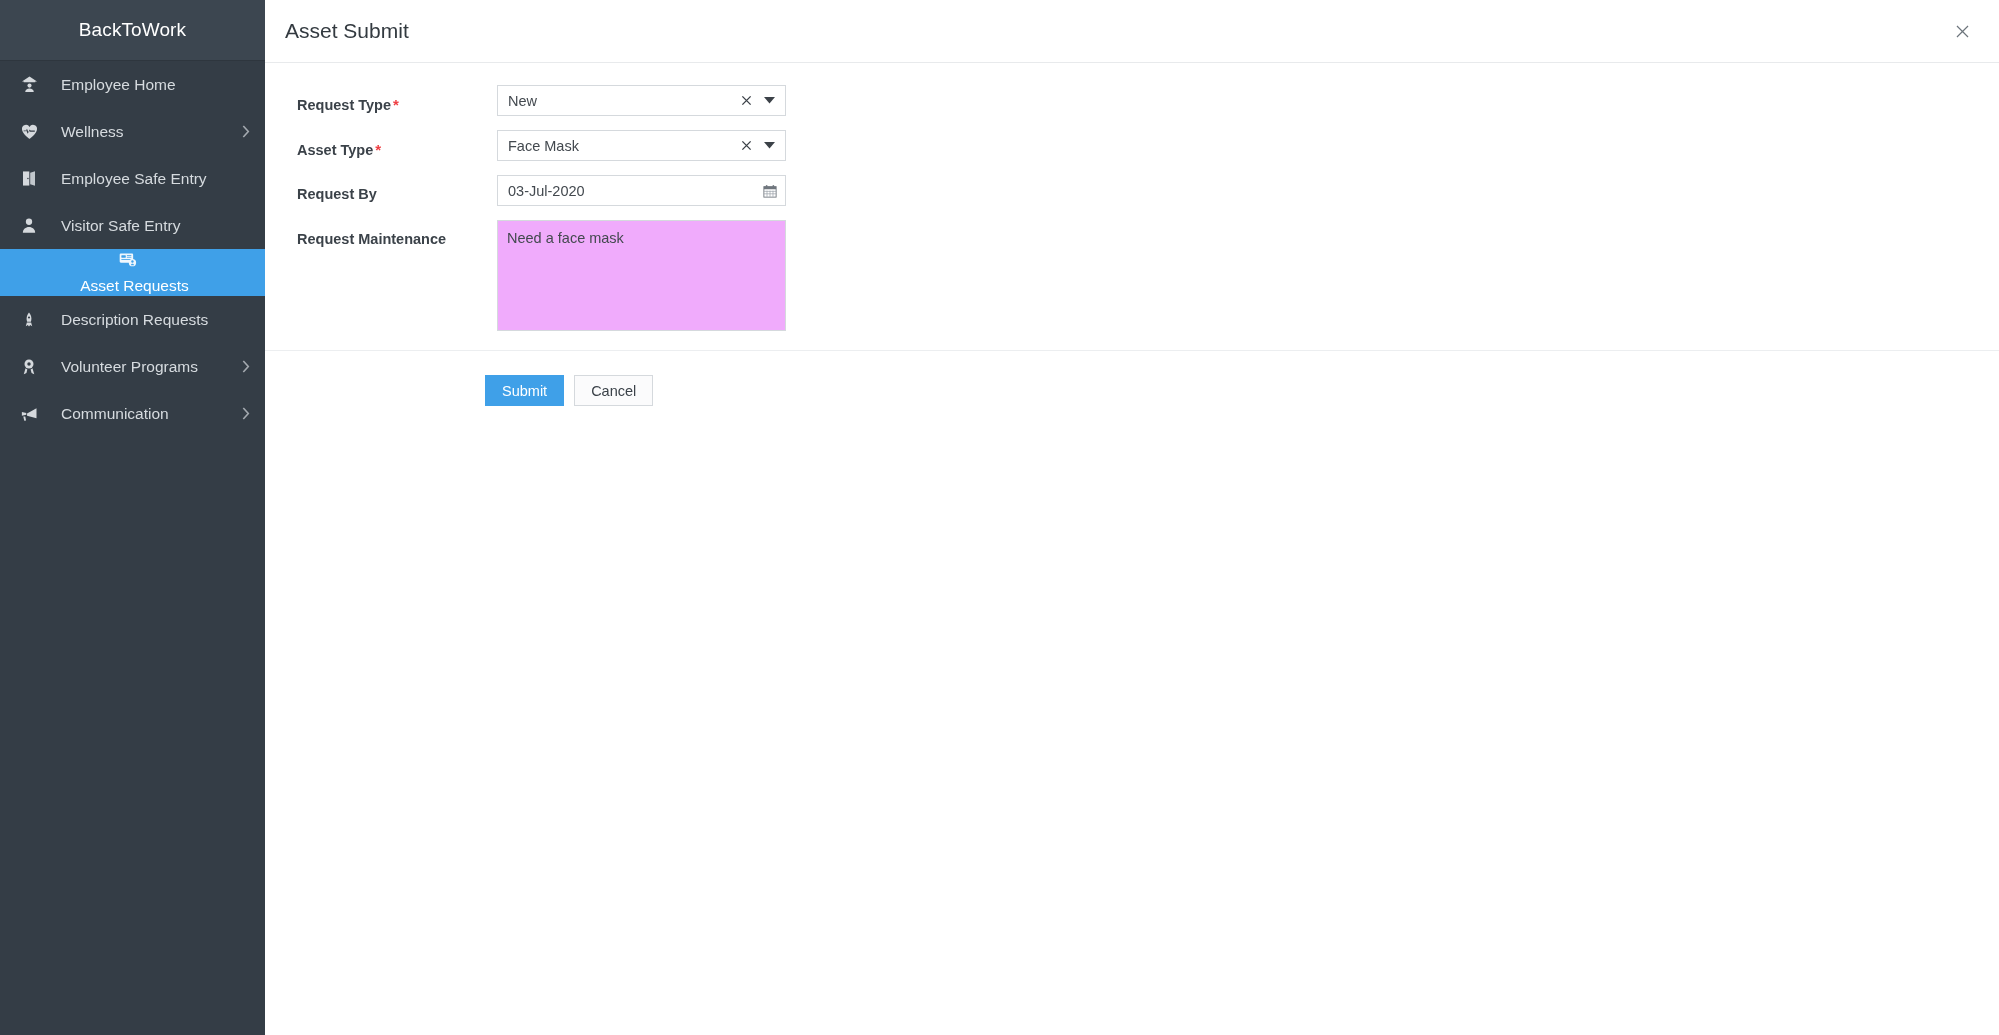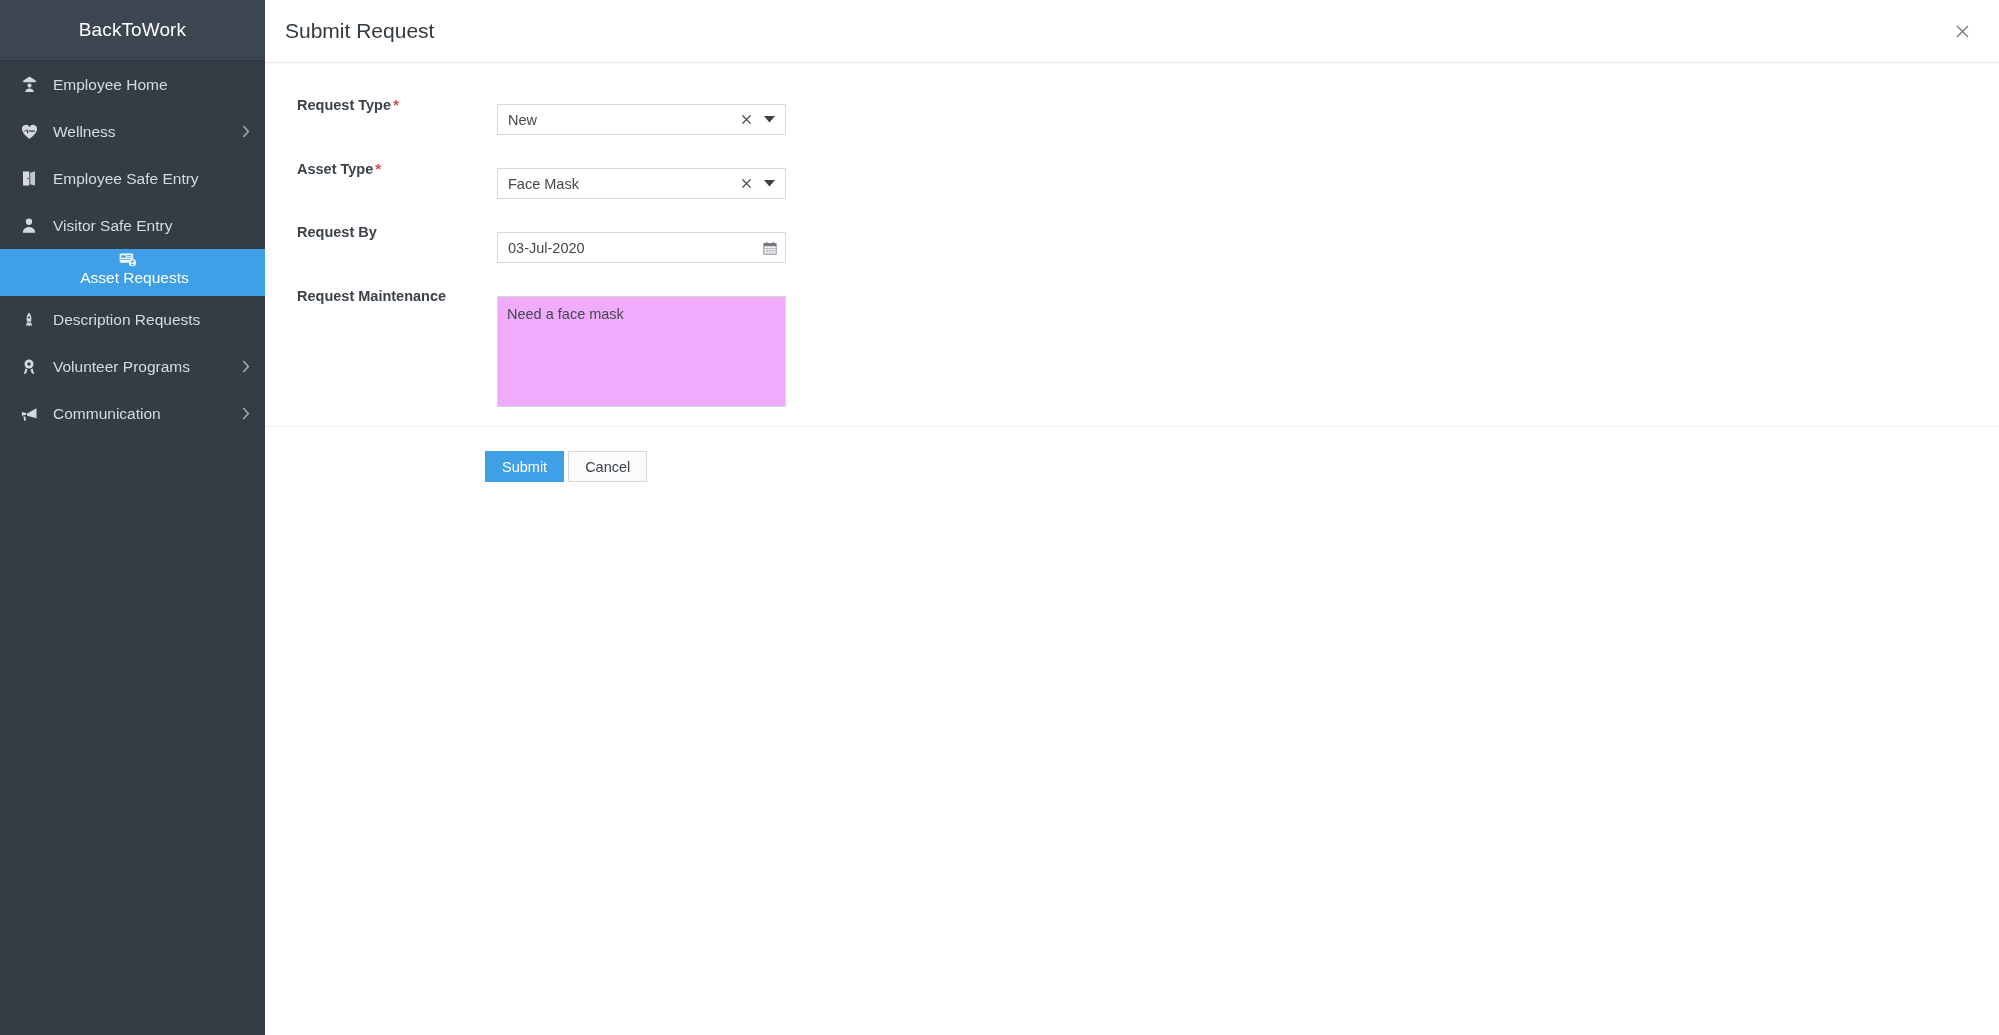--- a/index.html
+++ b/index.html
@@ -52,20 +52,21 @@
 
   .nav-item {
     height: 47px;
     display: flex;
     align-items: center;
     padding: 0 14px 0 18px;
     color: #d6dbdf;
     font-size: 15.5px;
     cursor: pointer;
     position: relative;
+    gap: 8px;
   }
   .nav-item.active {
     background: #3fa0e8;
     color: #ffffff;
     flex-direction: column;
   }
 
   .nav-icon {
     width: 22px;
     min-width: 22px;
@@ -145,21 +146,21 @@
     padding-top: 11px;
     line-height: 1.2;
   }
   .req-star {
     color: #ef3e42;
     font-size: 15px;
     margin-left: 2px;
     font-weight: bold;
   }
 
-  .field-wrap { position: relative; width: 284px; margin-top: 19px; }
+  .field-wrap { position: relative; width: 284px; }
 
   .select-box, .text-box {
     width: 289px;
     height: 31px;
     border: 1px solid #d5d9dd;
     background: #ffffff;
     display: flex;
     align-items: center;
     padding: 0 10px;
     font-size: 14.5px;
@@ -227,21 +228,21 @@
 
   .form-divider {
     border-top: 1px solid #eceef0;
     margin-top: 19px;
   }
 
   .button-row {
     display: flex;
     align-items: center;
     padding: 24px 0 0 220px;
-    gap: 4px;
+    gap: 10px;
   }
 
   .btn {
     height: 31px;
     padding: 0 16px;
     font-size: 14.5px;
     border: 1px solid transparent;
     cursor: pointer;
     display: flex;
     align-items: center;
@@ -378,21 +379,21 @@
           </svg>
         </span>
       </div>
 
     </nav>
   </aside>
 
   <section class="main">
 
     <div class="main-header">
-      <h1 class="main-title">Submit Request</h1>
+      <h1 class="main-title">Asset Submit</h1>
       <div class="close-btn">
         <svg width="17" height="17" viewBox="0 0 20 20" fill="none" stroke="#6d757c" stroke-width="1.4">
           <path d="M3.5 3.5 16.5 16.5M16.5 3.5 3.5 16.5"></path>
         </svg>
       </div>
     </div>
 
     <div class="form-body">
 
       <div class="form-row">

